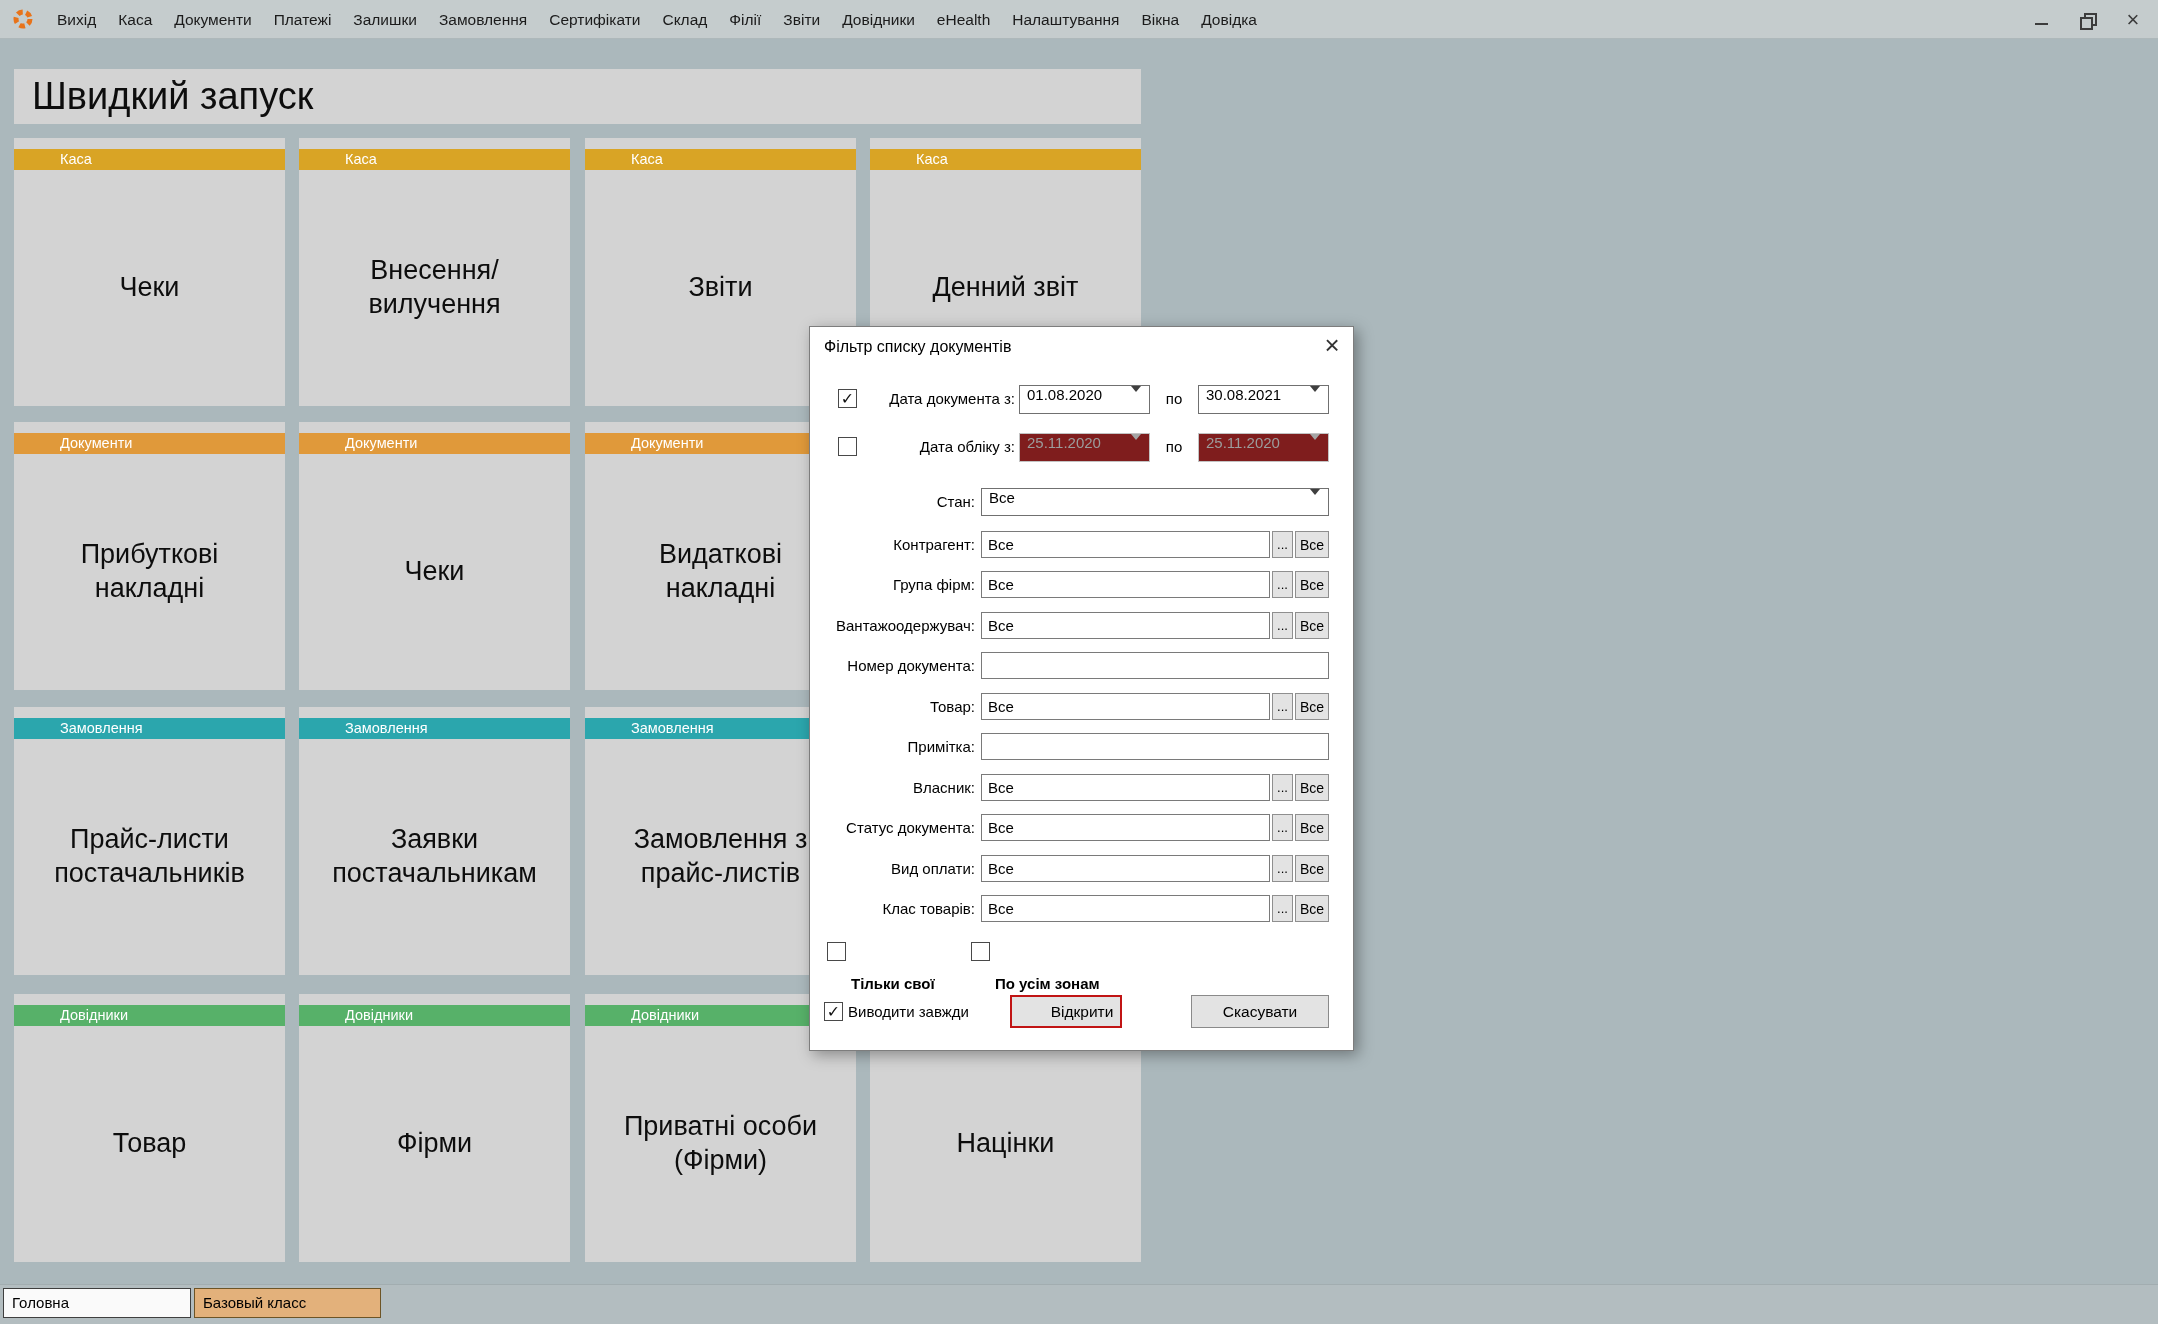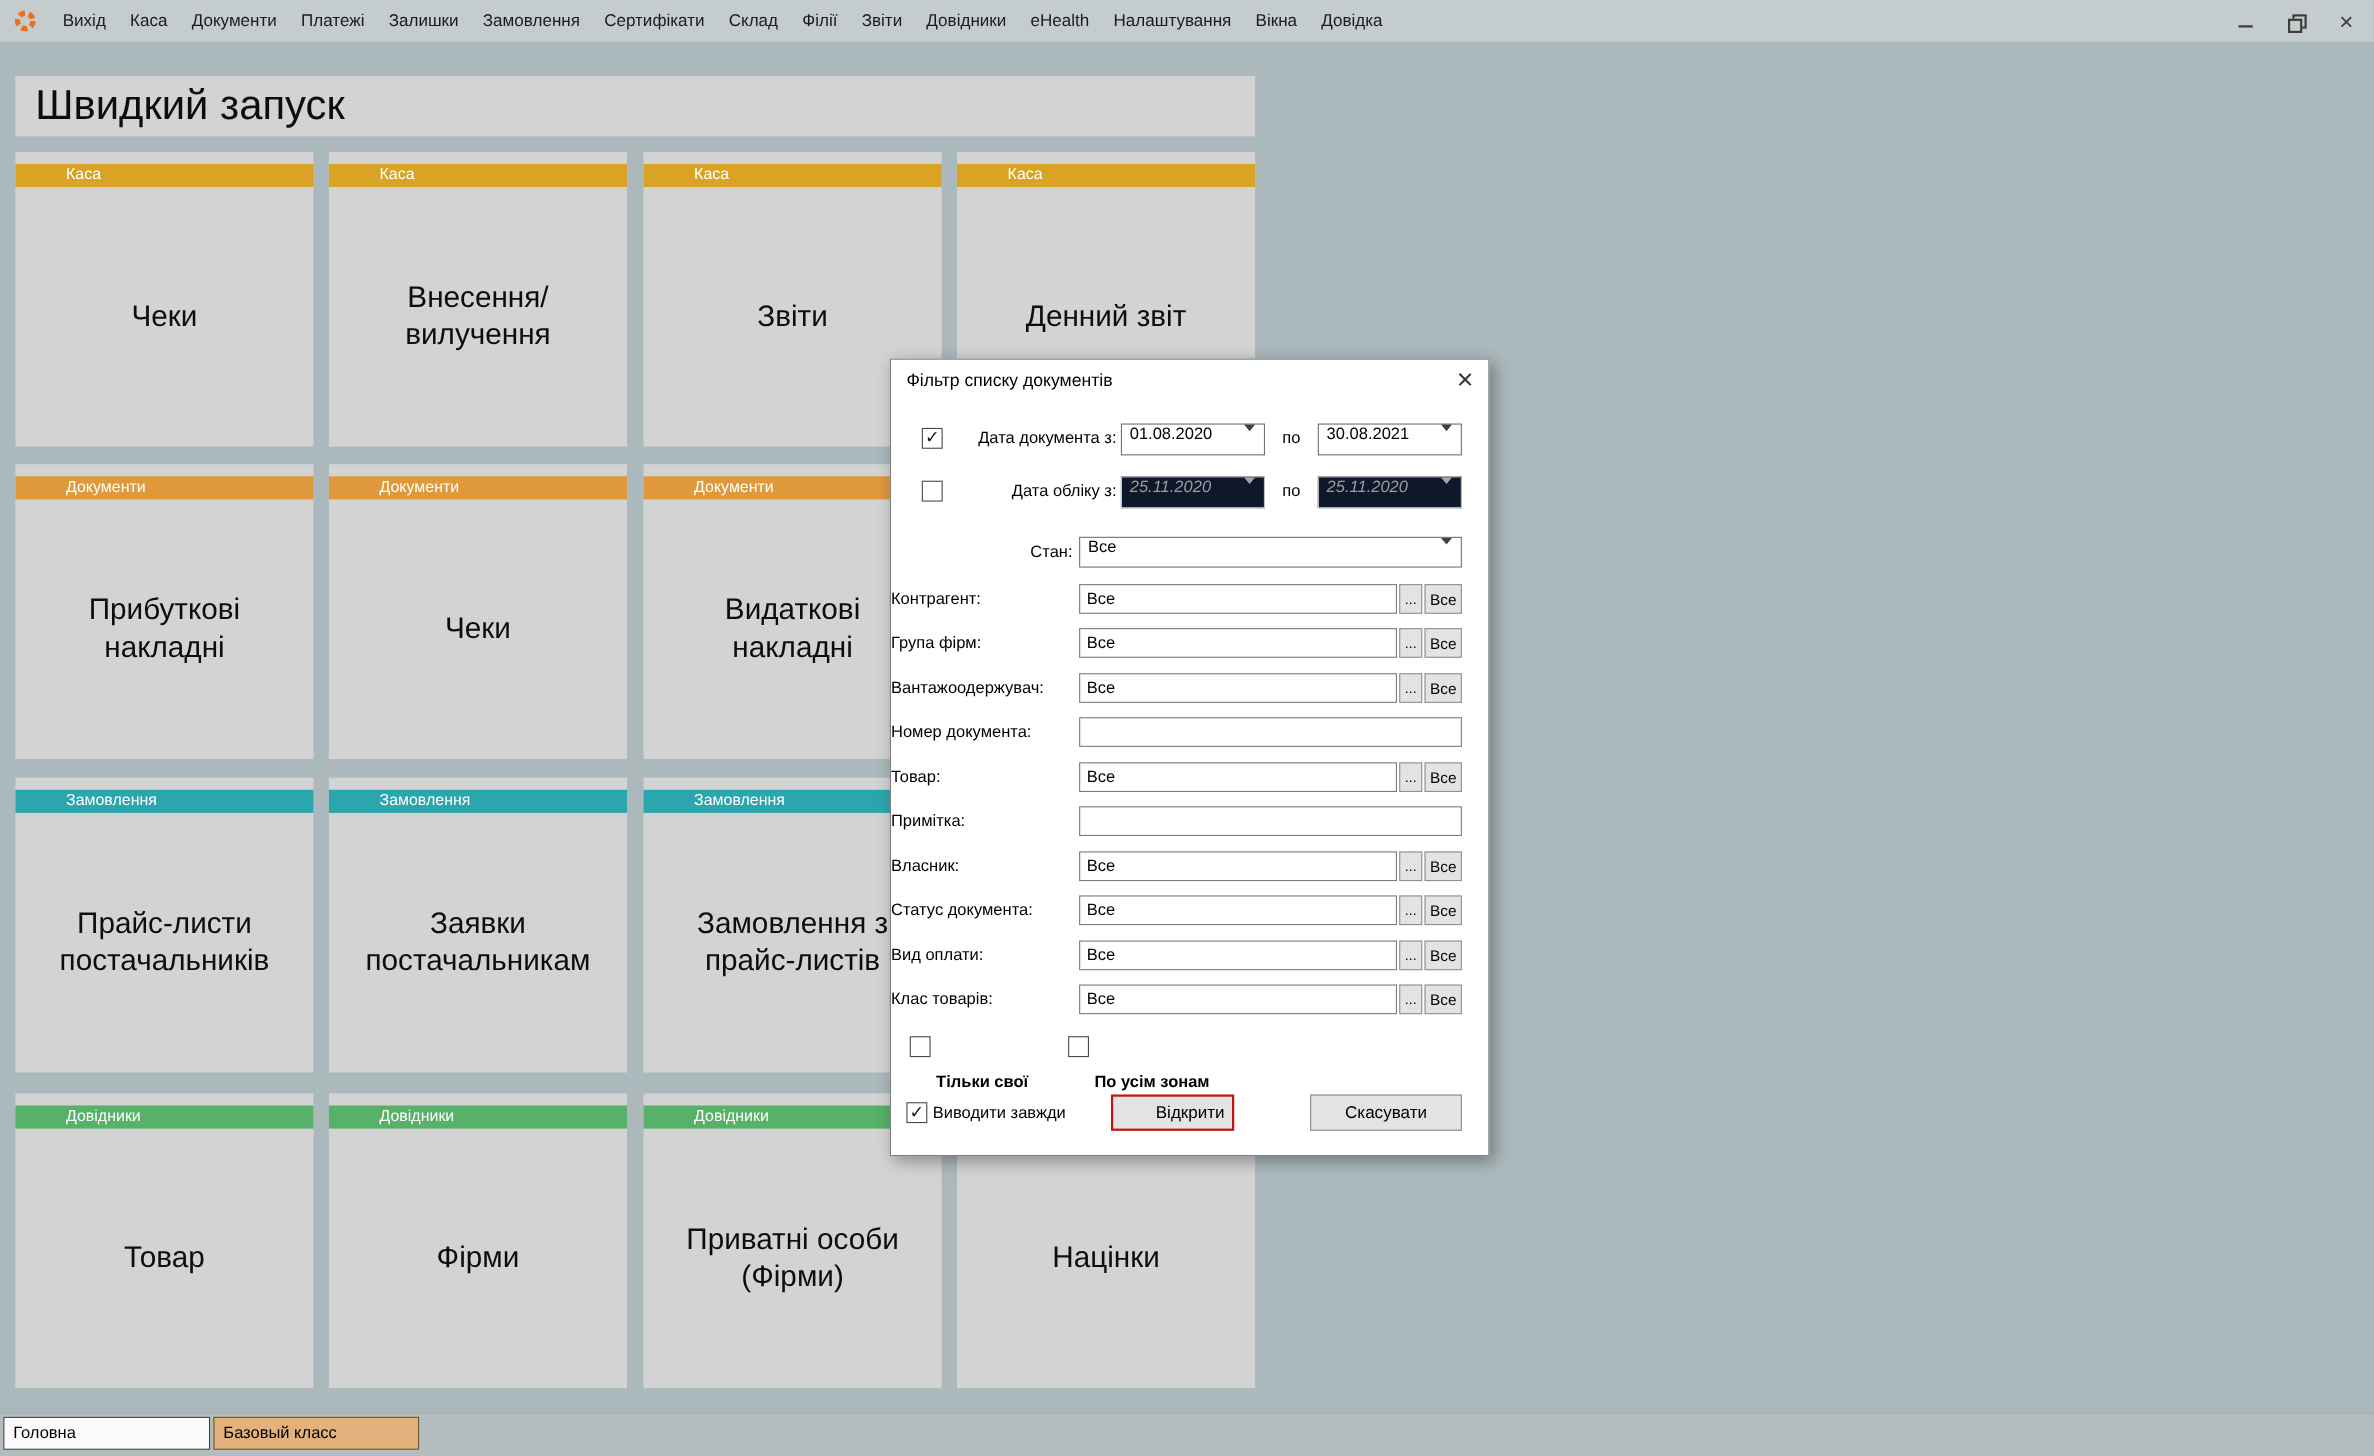--- a/index.html
+++ b/index.html
@@ -72,26 +72,26 @@
   .dlabel.center { text-align:center; }
   .combo {
     position:absolute; height:29px; background:#fff; border:1px solid #707070;
     display:flex; cursor:pointer;
   }
   .combo-val { padding-left:7px; font-size:15px; color:#000; flex:1; white-space:nowrap; overflow:hidden; }
   .chev {
     width:0; height:0; border-left:5px solid transparent; border-right:5px solid transparent;
     border-top:6px solid #3f3f3f; margin-right:8px;
   }
-  .combo.disabled { background:#0f172a; border-color:#c3c3c3;font-style:italic; }
+  .combo.disabled { background:#7f1d1d; border-color:#c3c3c3; }
   .combo.disabled .combo-val { color:#9c9c9c; }
   .combo.disabled .chev { border-top-color:#a5a5a5; }
 
   .lrow { position:absolute; left:0; width:545px; height:27px; }
-  .llabel { position:absolute; left:0; width:165px; height:27px; line-height:27px; text-align:left; font-size:15px; color:#000; }
+  .llabel { position:absolute; left:0; width:165px; height:27px; line-height:27px; text-align:right; font-size:15px; color:#000; }
   .lfield {
     position:absolute; left:171px; top:0; width:289px; height:27px;
     border:1px solid #7a7a7a; background:#fff; font-family:"Liberation Sans",sans-serif;
     font-size:15px; color:#000; padding-left:6px; outline:none;
   }
   .lfield.wide { width:348px; }
   .more-btn {
     position:absolute; left:462px; top:0; width:21px; height:27px;
     background:#e3e3e3; border:1px solid #8f8f8f; font-size:13px; line-height:1;
     cursor:pointer; font-family:"Liberation Sans",sans-serif; padding:0;

